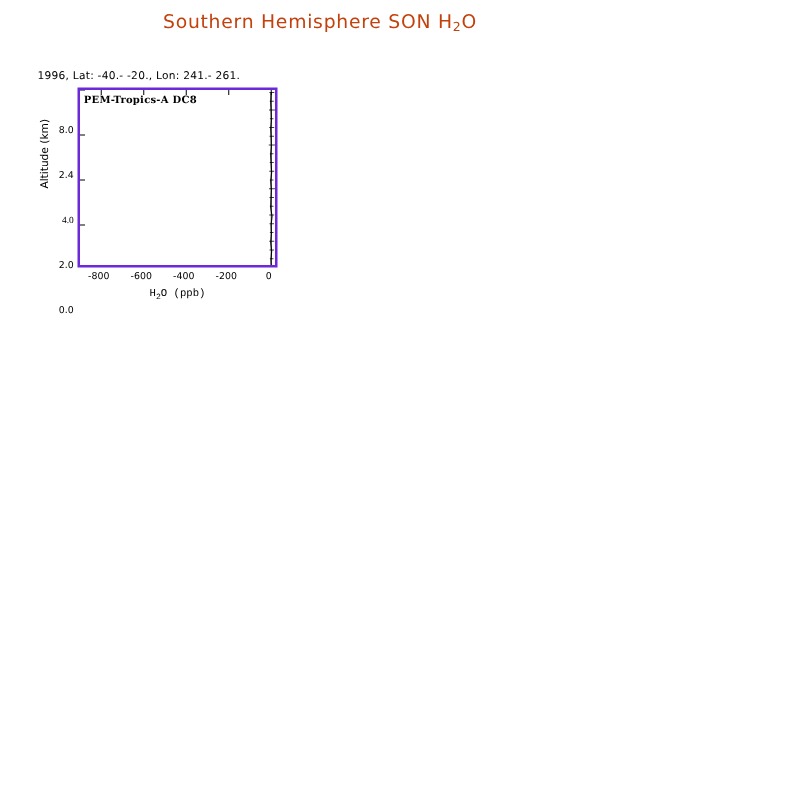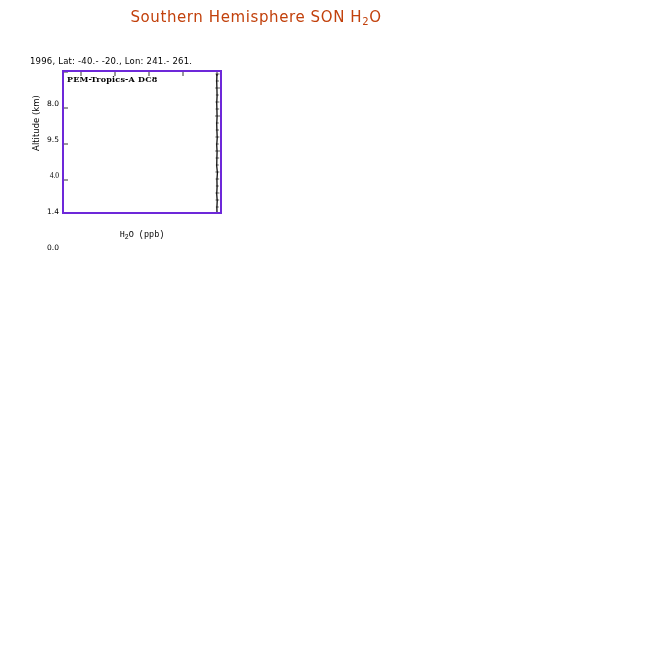--- a/index.html
+++ b/index.html
@@ -146,23 +146,23 @@
 <div class="page-title">
   <span>Southern Hemisphere SON H</span><sub>2</sub><span>O</span>
 </div>
 
 <div class="chart-block">
 
   <div class="chart-header">1996, Lat:  -40.-  -20., Lon: 241.-  261.</div>
 
   <div class="ytick-wrap">
     <div class="ytick-label" style="top:-4px;">8.0</div>
-    <div class="ytick-label" style="top:32px;">9.5</div>
+    <div class="ytick-label" style="top:32px;">2.4</div>
     <div class="ytick-label" style="top:68px;font-family:Liberation Serif, serif;">4.0</div>
-    <div class="ytick-label" style="top:104px;">1.4</div>
+    <div class="ytick-label" style="top:104px;">2.0</div>
     <div class="ytick-label" style="top:140px;text-align:center;">0.0</div>
   </div>
 
   <div class="plot-frame">
     <div class="dataset-label">PEM-Tropics-A DC8</div>
 
     <svg class="trace" viewBox="0 0 160 144" preserveAspectRatio="none">
 
       <g stroke="#000" stroke-width="0.8">
         <line x1="0" y1="0" x2="4" y2="0"></line>
@@ -212,16 +212,23 @@
         <line x1="151.6" y1="128" x2="155.2" y2="128"></line>
         <line x1="151.9" y1="135" x2="154.8" y2="135"></line>
         <line x1="151.6" y1="141" x2="155.2" y2="141"></line>
       </g>
 
       <polyline fill="none" stroke="#000" stroke-width="0.9" points="153.1,143 152.8,136 153.3,129 152.6,122 153.1,115 152.9,108 153.6,101 152.6,94 152.8,87 153.1,80 152.6,73 153.3,66 152.9,59 152.6,52 153.1,45 152.9,38 152.6,31 153.1,24 152.9,17 152.6,10 152.9,2"></polyline>
       <line x1="153" y1="2" x2="153" y2="143" stroke="#000" stroke-width="0.6"></line>
     </svg>
   </div>
 
+  <div class="xtick-wrap">
+    <div class="xtick-label" style="left:17px;">-800</div>
+    <div class="xtick-label" style="left:51px;">-600</div>
+    <div class="xtick-label" style="left:85px;">-400</div>
+    <div class="xtick-label" style="left:119px;">-200</div>
+    <div class="xtick-label" style="left:153px;">0</div>
+  </div>
 
   <div class="xaxis-title">H<sub>2</sub>O (ppb)</div>
   <div class="yaxis-title">Altitude (km)</div>
 </div>
 
 </body></html>

